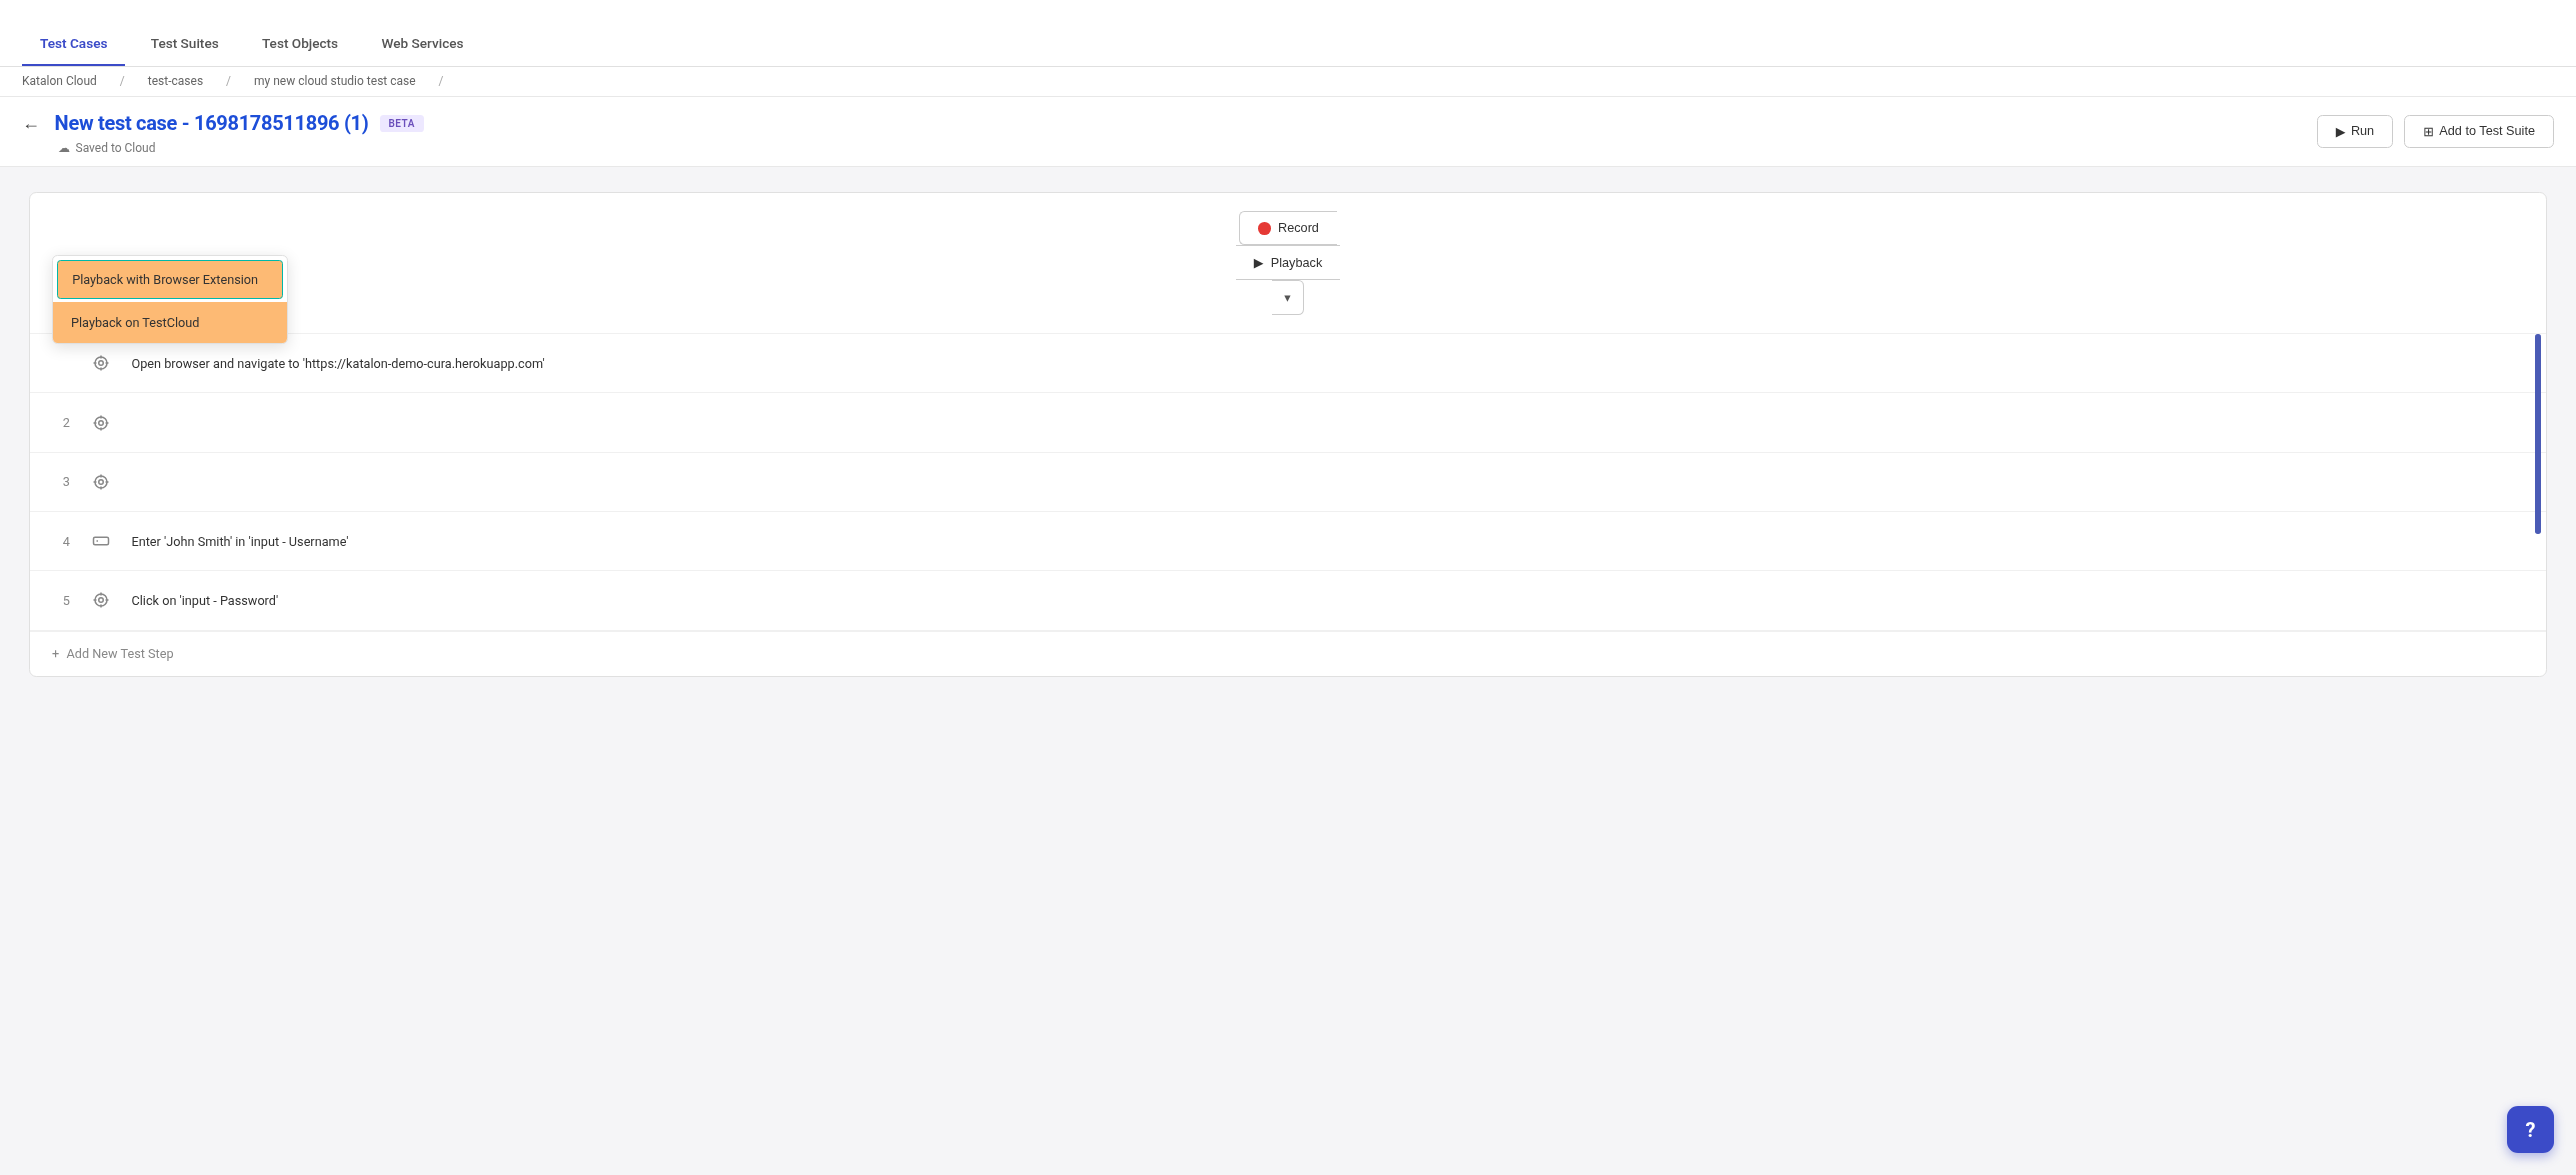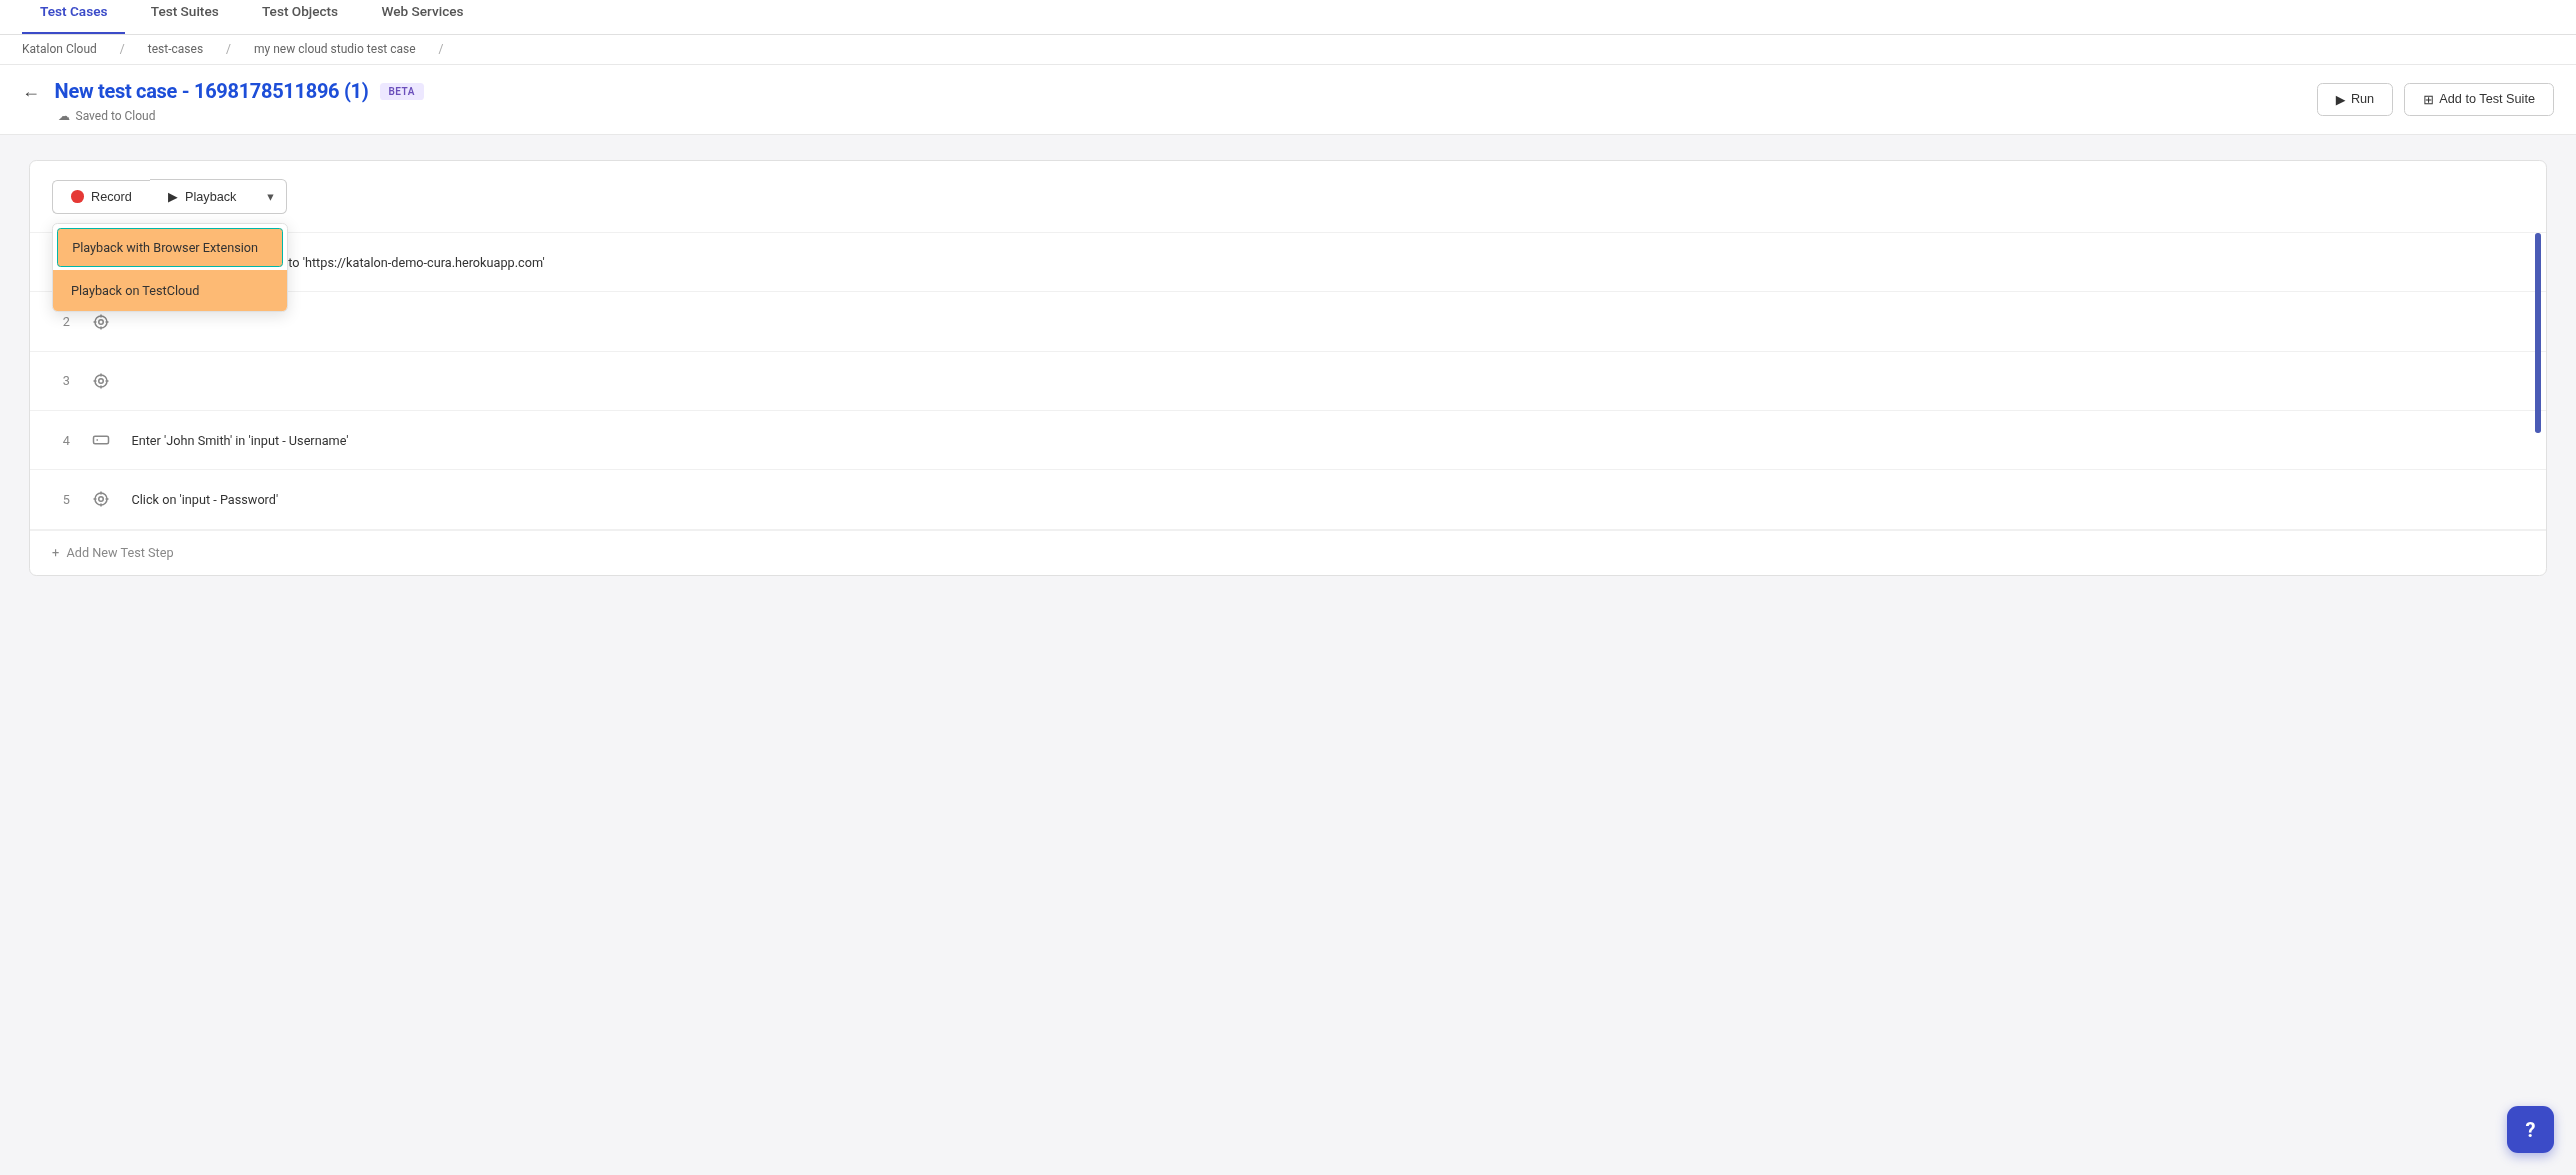--- a/index.html
+++ b/index.html
@@ -9,21 +9,21 @@
       min-height: 100vh;
     }
 
     
     .top-nav {
       background: #ffffff;
       border-bottom: 0.9px solid #e0e0e0;
       display: flex;
       align-items: flex-end;
       padding: 0 22px;
-      height: 35px;
+      height: 67px;
     }
     .nav-tab {
       padding: 14.6px 18px 12.7px;
       font-size: 13.6px;
       font-weight: 500;
       color: #555;
       cursor: pointer;
       border-bottom: 2.7px solid transparent;
       margin-right: 7.3px;
     }
@@ -148,20 +148,21 @@
       position: relative;
     }
 
     
     .toolbar {
       padding: 18px 22px;
       display: flex;
       align-items: center;
       gap: 0;
       border-bottom: 0.9px solid #f0f0f0;
+      flex-direction: column;
     }
 
     .btn-record {
       display: flex;
       align-items: center;
       gap: 7.3px;
       padding: 9px 18px;
       border: 1.4px solid #ccc;
       border-right: none;
       background: #fff;

